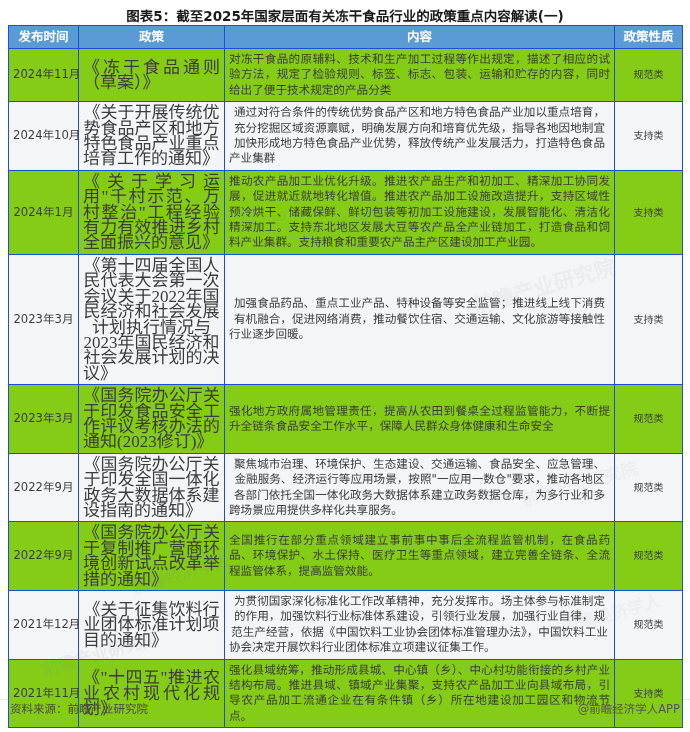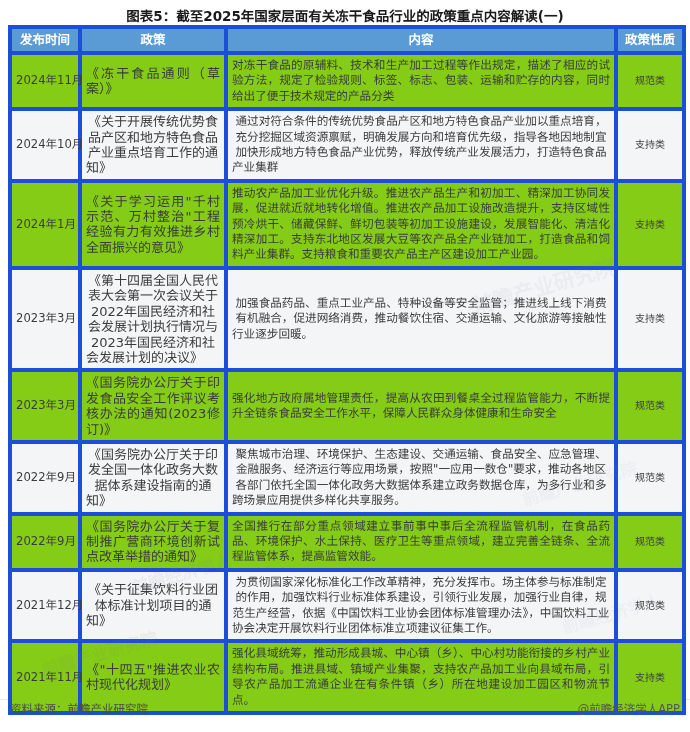--- a/index.html
+++ b/index.html
@@ -65,21 +65,21 @@
     z-index: 2;
   }
   table.policy-table {
     width: 674px;
     border-collapse: collapse;
     table-layout: fixed;
     background: transparent;
   }
   table.policy-table th,
   table.policy-table td {
-    border: 4px solid #1d4ed8;
+    border: 1px solid #1d4ed8;
     vertical-align: middle;
     padding: 3px 4px;
     box-sizing: border-box;
   }
   thead th {
     background: #5b9bd5;
     color: #ffffff;
     font-size: 12.5px;
     font-weight: bold;
     text-align: center;
@@ -103,23 +103,24 @@
 
   td.c-time {
     text-align: center;
     white-space: nowrap;
     font-size: 11.6px;
     color: #3c3c3c;
   }
   td.c-policy {
     text-align: justify;
     text-align-last: left;
-    font-size: 13px;
+    font-size: 17px;
     padding: 3px 5px;
     color: #3c3c3c;
+    font-family: Liberation Serif, serif;
   }
   td.c-content {
     text-align: justify;
     text-align-last: left;
     font-size: 11.6px;
     padding: 3px 5px;
     color: #3c3c3c;
   }
   td.c-nature {
     text-align: center;

